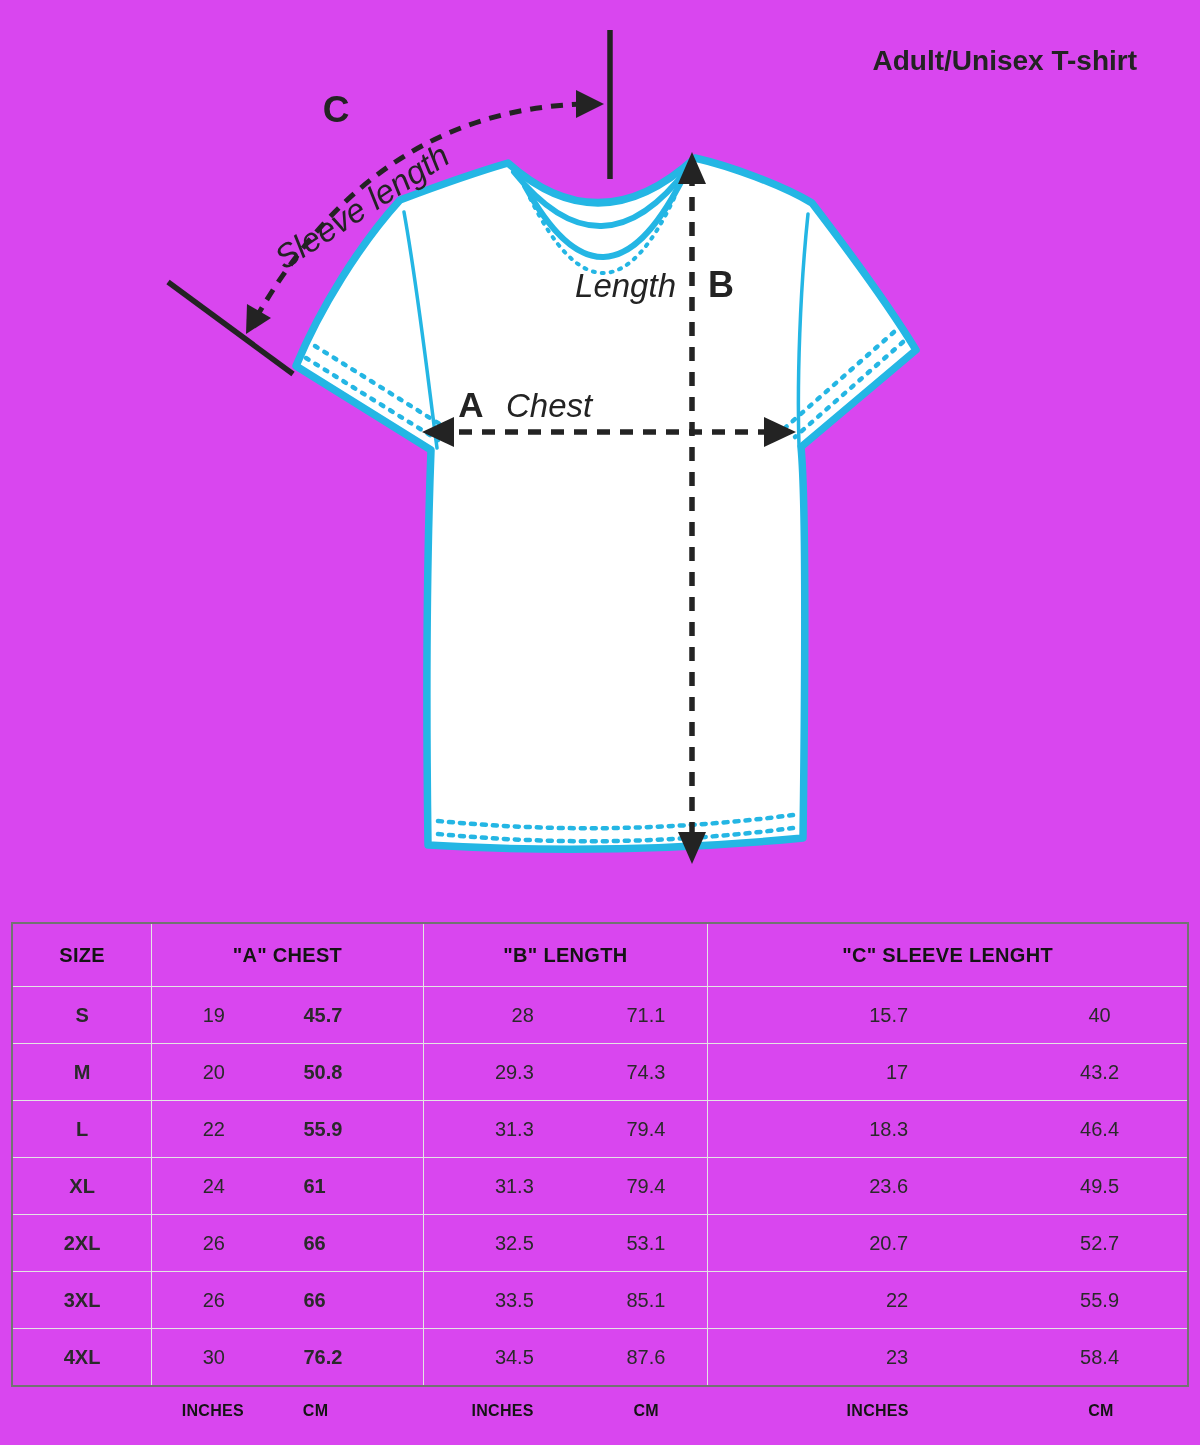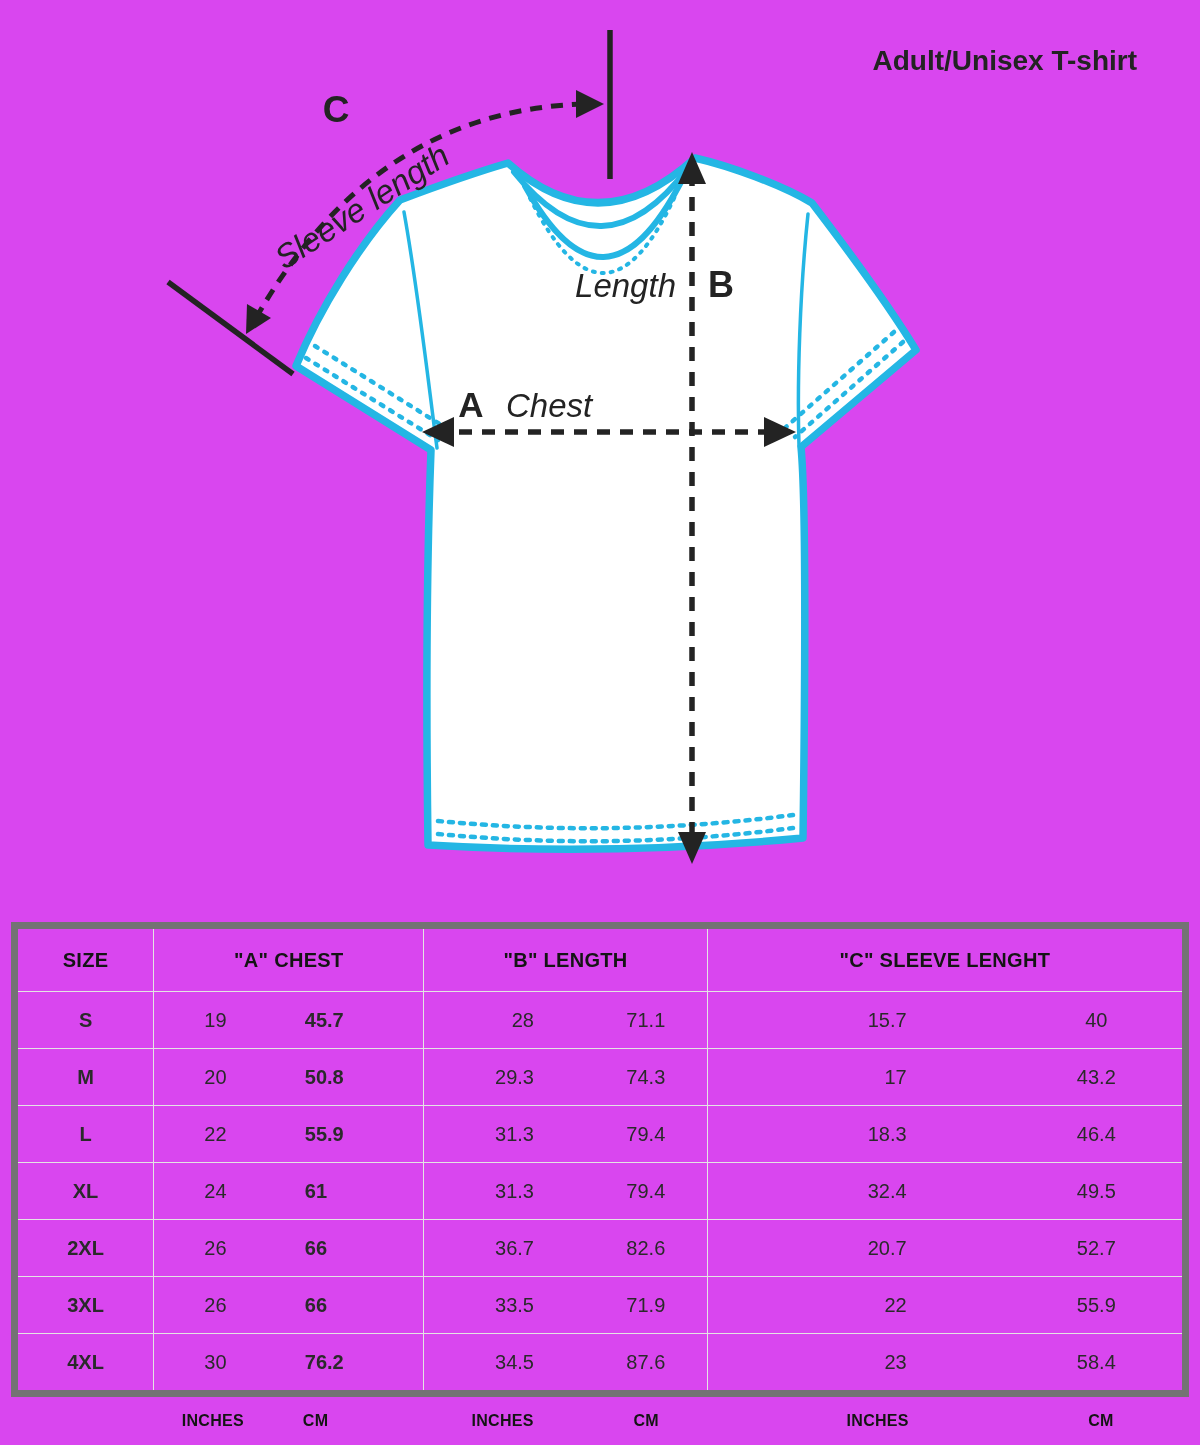--- a/index.html
+++ b/index.html
@@ -19,21 +19,21 @@
   .diagram-area {
     width: 1200px;
     height: 905px;
   }
   
   table.size-table {
     width: 1178px;
     margin: 17px auto 0 auto;
     border-collapse: collapse;
     table-layout: fixed;
-    border: 7px solid #737373;
+    border: 2px solid #737373;
   }
   table.size-table th,
   table.size-table td {
     padding: 0;
     font-size: 20px;
     vertical-align: middle;
     overflow: hidden;
     white-space: nowrap;
   }
   table.size-table thead th {
@@ -197,38 +197,38 @@
         <td class="b-cm">79.4</td>
         <td class="c-in group-start">18.3</td>
         <td class="c-cm">46.4</td>
       </tr>
       <tr>
         <td class="size-cell">XL</td>
         <td class="a-in group-start">24</td>
         <td class="a-cm">61</td>
         <td class="b-in group-start">31.3</td>
         <td class="b-cm">79.4</td>
-        <td class="c-in group-start">32.4</td>
+        <td class="c-in group-start">23.6</td>
         <td class="c-cm">49.5</td>
       </tr>
       <tr>
         <td class="size-cell">2XL</td>
         <td class="a-in group-start">26</td>
         <td class="a-cm">66</td>
-        <td class="b-in group-start">36.7</td>
-        <td class="b-cm">82.6</td>
+        <td class="b-in group-start">32.5</td>
+        <td class="b-cm">53.1</td>
         <td class="c-in group-start">20.7</td>
         <td class="c-cm">52.7</td>
       </tr>
       <tr>
         <td class="size-cell">3XL</td>
         <td class="a-in group-start">26</td>
         <td class="a-cm">66</td>
         <td class="b-in group-start">33.5</td>
-        <td class="b-cm">71.9</td>
+        <td class="b-cm">85.1</td>
         <td class="c-in group-start">22</td>
         <td class="c-cm">55.9</td>
       </tr>
       <tr>
         <td class="size-cell">4XL</td>
         <td class="a-in group-start">30</td>
         <td class="a-cm">76.2</td>
         <td class="b-in group-start">34.5</td>
         <td class="b-cm">87.6</td>
         <td class="c-in group-start">23</td>

